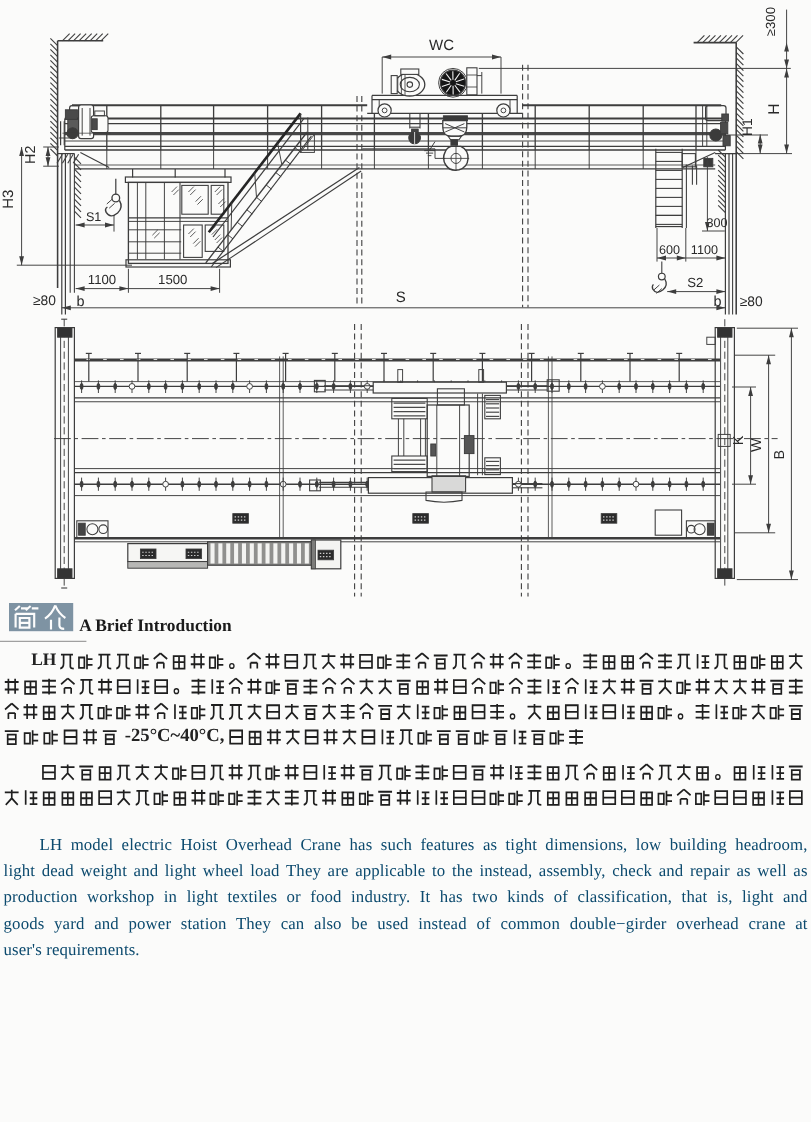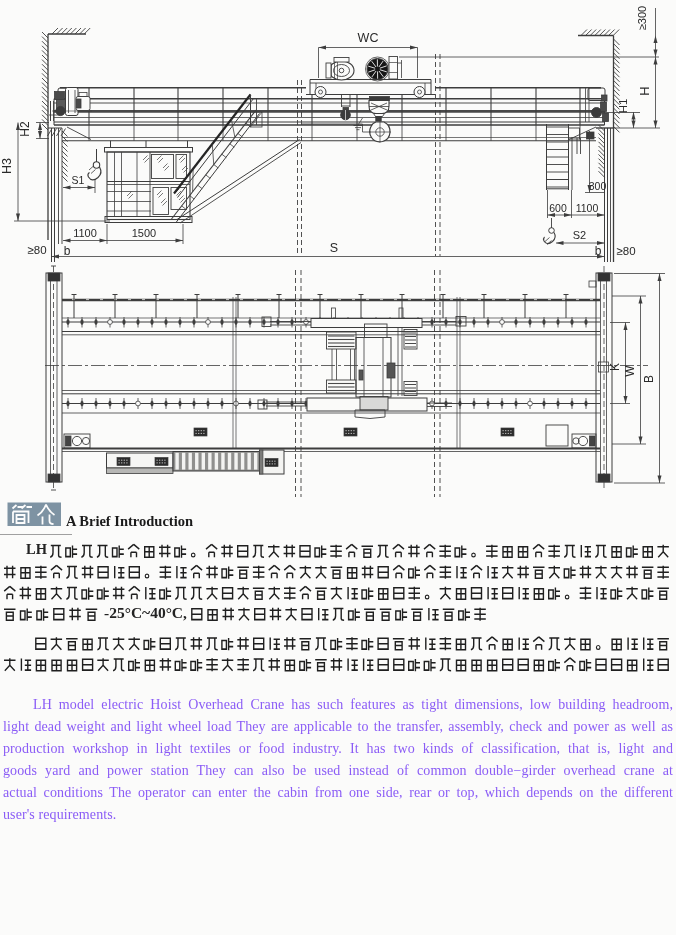--- a/index.html
+++ b/index.html
@@ -1,19 +1,19 @@
 <!DOCTYPE html>
 <html><head>
 <meta charset="utf-8">
 <style>
 html,body{margin:0;padding:0;width:676px;height:935px;background:#fbfbfa;overflow:hidden}
 #page{position:relative;width:676px;height:935px}
 svg{position:absolute;left:0;top:0}
 #eng{position:absolute;left:3px;top:694px;width:670px;font-family:"Liberation Serif",serif;
-font-size:14px;line-height:22px;color:#8b5cf6}
+font-size:14px;line-height:22px;color:#0c4a6e}
 #eng .l{text-align:justify;text-align-last:justify;letter-spacing:0.1px}
 #eng .l.last{text-align-last:left}
 </style>
 </head>
 <body>
 <div id="page">
 
 <svg width="676" height="935" viewBox="0 0 676 935">
 
 <line x1="48" y1="34" x2="48" y2="240" stroke="#3d3d3d" stroke-width="1.3" stroke-linecap="butt"></line>
@@ -1174,19 +1174,18 @@
         <use href="#h1" x="594.2" y="656.5"></use>
         <use href="#h1" x="609.8" y="656.5"></use>
         <use href="#h3" x="625.3" y="656.5"></use>
         <use href="#h5" x="640.9" y="656.5"></use>
         <use href="#h1" x="656.4" y="656.5"></use>
       </g>
 </svg>
 
 <div id="eng">
 <div class="l" style="text-indent:30px">LH model electric Hoist Overhead Crane has such features as tight dimensions, low building headroom,</div>
-<div class="l">light dead weight and light wheel load They are applicable to the transfer, assembly, check and power as well as</div>
+<div class="l">light dead weight and light wheel load They are applicable to the instead, assembly, check and repair as well as</div>
 <div class="l">production workshop in light textiles or food industry. It has two kinds of classification, that is, light and</div>
 <div class="l">goods yard and power station They can also be used instead of common double−girder overhead crane at</div>
-<div class="l">actual conditions The operator can enter the cabin from one side, rear or top, which depends on the different</div>
 <div class="l last">user's requirements.</div>
 </div>
 </div>
 
 </body></html>

